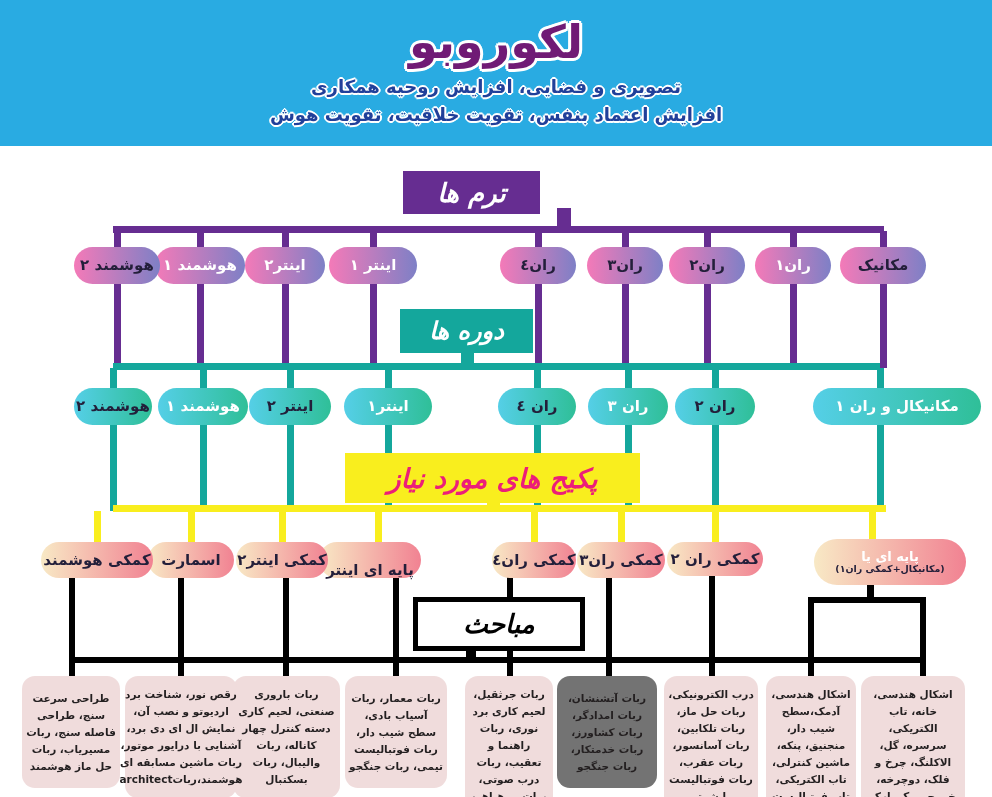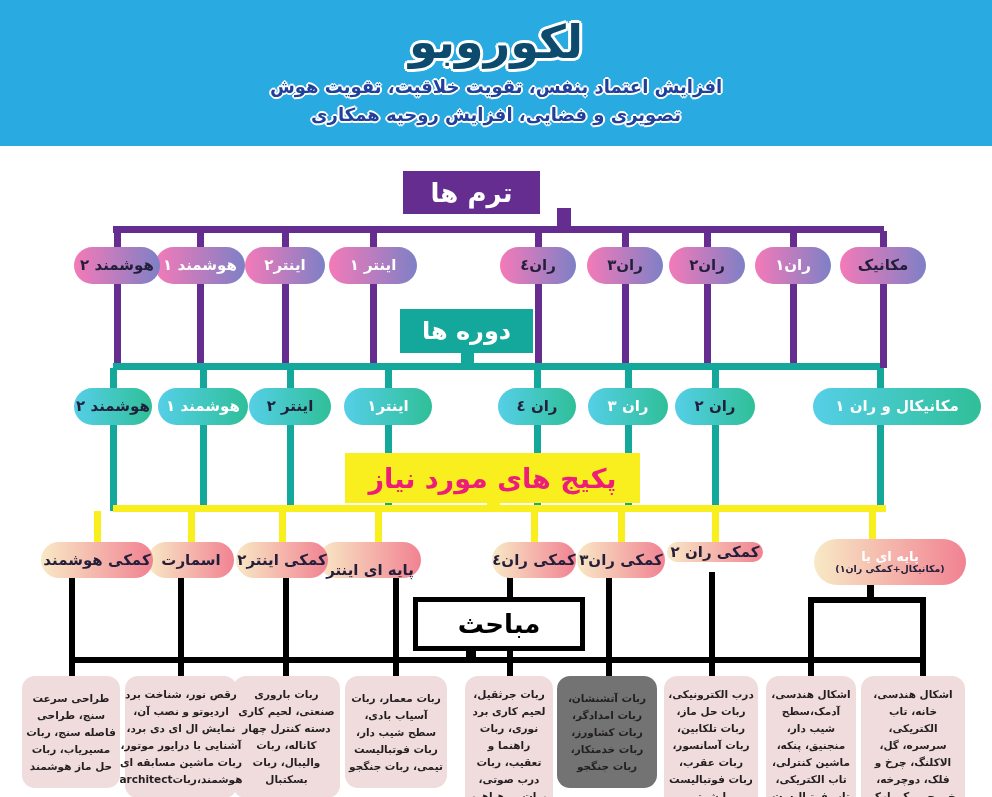--- a/index.html
+++ b/index.html
@@ -5,38 +5,38 @@
   html,body{margin:0;padding:0;background:#fff;}
   body{font-family:"DejaVu Sans",sans-serif;}
   #stage{position:relative;width:992px;height:797px;background:#fff;overflow:hidden;margin:0 auto;}
   .header{position:absolute;left:0;top:0;width:992px;height:146px;display:flex;flex-direction:column;align-items:center;justify-content:center;}
   .hdr-title{font-size:46px;font-weight:bold;direction:rtl;line-height:1.1;
     text-shadow:3px 0 0 #fff,-3px 0 0 #fff,0 3px 0 #fff,0 -3px 0 #fff,2px 2px 0 #fff,-2px -2px 0 #fff,2px -2px 0 #fff,-2px 2px 0 #fff;}
   .hdr-sub{font-size:18px;font-weight:bold;direction:rtl;text-align:center;line-height:1.55;margin-top:6px;
     text-shadow:2px 0 0 #fff,-2px 0 0 #fff,0 2px 0 #fff,0 -2px 0 #fff,1px 1px 0 #fff,-1px -1px 0 #fff,1px -1px 0 #fff,-1px 1px 0 #fff;}
   .seg{position:absolute;}
   .secbox{position:absolute;display:flex;align-items:center;justify-content:center;
-    font-weight:bold;direction:rtl;box-sizing:border-box;}
+    font-weight:bold;direction:rtl;box-sizing:border-box;font-style:italic;}
   .pill{position:absolute;border-radius:24px;display:flex;flex-direction:column;align-items:center;justify-content:center;
     font-weight:bold;font-size:15px;direction:rtl;text-align:center;line-height:1.1;box-sizing:border-box;}
   .pill .sub{font-size:9.5px;font-weight:bold;}
   .dark{color:#231f3a;} .light{color:#ffffff;}
   .topicbox{position:absolute;border-radius:13px;padding:10px 4px;box-sizing:border-box;
     font-size:10.5px;font-weight:bold;color:#231f20;text-align:center;direction:rtl;line-height:1.62;
     display:flex;align-items:center;justify-content:center;min-height:112px;}
 </style>
 </head>
 <body>
 
 <div id="stage">
   <div class="header" id="hdr" style="background: rgb(41, 171, 226);">
-    <div class="hdr-title" style="color: #0c4a6e;">لکوروبو</div>
+    <div class="hdr-title" style="color: #701a75;">لکوروبو</div>
     <div class="hdr-sub" style="color: rgb(33, 64, 154);">
+      <div>تصویری و فضایی، افزایش روحیه همکاری</div>
       <div>افزایش اعتماد بنفس، تقویت خلاقیت، تقویت هوش</div>
-      <div>تصویری و فضایی، افزایش روحیه همکاری</div>
     </div>
   </div>
 
   <div id="lines">
       <div class="seg" style="left: 557px; top: 208px; width: 14px; height: 20px; background: rgb(102, 45, 145);"></div>
       <div class="seg" style="left: 113px; top: 226px; width: 771px; height: 7px; background: rgb(102, 45, 145);"></div>
       <div class="seg" style="left: 879.5px; top: 231px; width: 7px; height: 18px; background: rgb(102, 45, 145);"></div>
       <div class="seg" style="left: 789.5px; top: 231px; width: 7px; height: 18px; background: rgb(102, 45, 145);"></div>
       <div class="seg" style="left: 703.5px; top: 231px; width: 7px; height: 18px; background: rgb(102, 45, 145);"></div>
       <div class="seg" style="left: 621.5px; top: 231px; width: 7px; height: 18px; background: rgb(102, 45, 145);"></div>
@@ -159,21 +159,21 @@
       <div class="pill light" style="left: 158px; top: 388px; width: 90px; height: 37px; background: linear-gradient(90deg, rgb(85, 207, 231), rgb(47, 191, 152));">
         <div>هوشمند ۱</div>
       </div>
       <div class="pill dark" style="left: 74px; top: 388px; width: 78px; height: 37px; background: linear-gradient(90deg, rgb(85, 207, 231), rgb(47, 191, 152));">
         <div>هوشمند ۲</div>
       </div>
       <div class="pill light" style="left: 814px; top: 539px; width: 152px; height: 46px; background: linear-gradient(90deg, rgb(248, 233, 197), rgb(241, 130, 146));">
         <div style="font-size: 13px;">پایه ای یا</div>
         <div class="sub dark">(مکانیکال+کمکی ران۱)</div>
       </div>
-      <div class="pill dark" style="left: 667px; top: 542px; width: 96px; height: 20px; background: linear-gradient(90deg, rgb(248, 233, 197), rgb(241, 130, 146)); align-items: center;">
+      <div class="pill dark" style="left: 667px; top: 542px; width: 96px; height: 34px; background: linear-gradient(90deg, rgb(248, 233, 197), rgb(241, 130, 146)); align-items: center;">
         <div>کمکی ران ۲</div>
       </div>
       <div class="pill dark" style="left: 577px; top: 542px; width: 88px; height: 36px; background: linear-gradient(90deg, rgb(248, 233, 197), rgb(241, 130, 146));">
         <div>کمکی ران۳</div>
       </div>
       <div class="pill dark" style="left: 492px; top: 542px; width: 84px; height: 36px; background: linear-gradient(90deg, rgb(248, 233, 197), rgb(241, 130, 146));">
         <div>کمکی ران٤</div>
       </div>
       <div class="pill dark" style="left: 319px; top: 542px; width: 102px; height: 36px; background: linear-gradient(90deg, rgb(248, 233, 197), rgb(241, 130, 146)); justify-content: flex-end;">
         <div>پایه ای اینتر</div>

